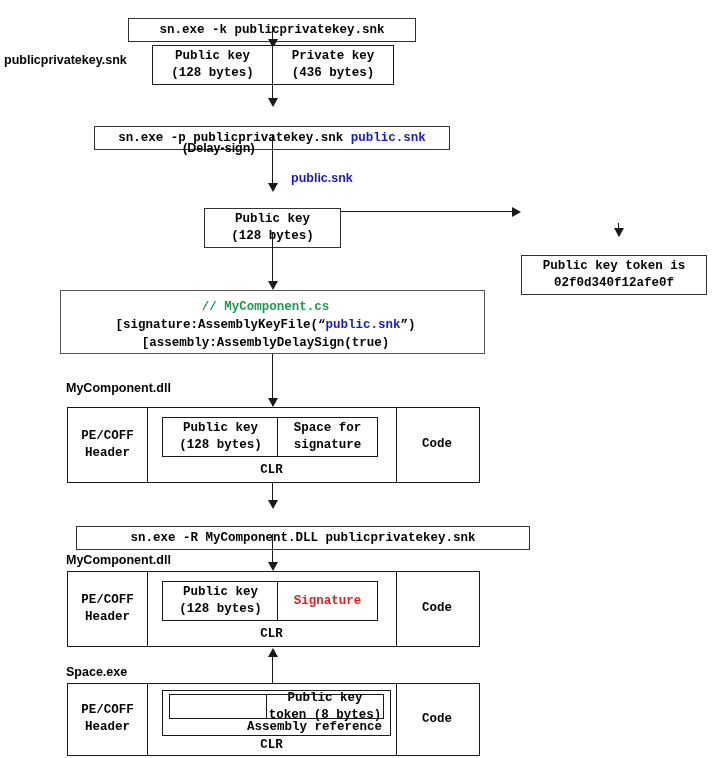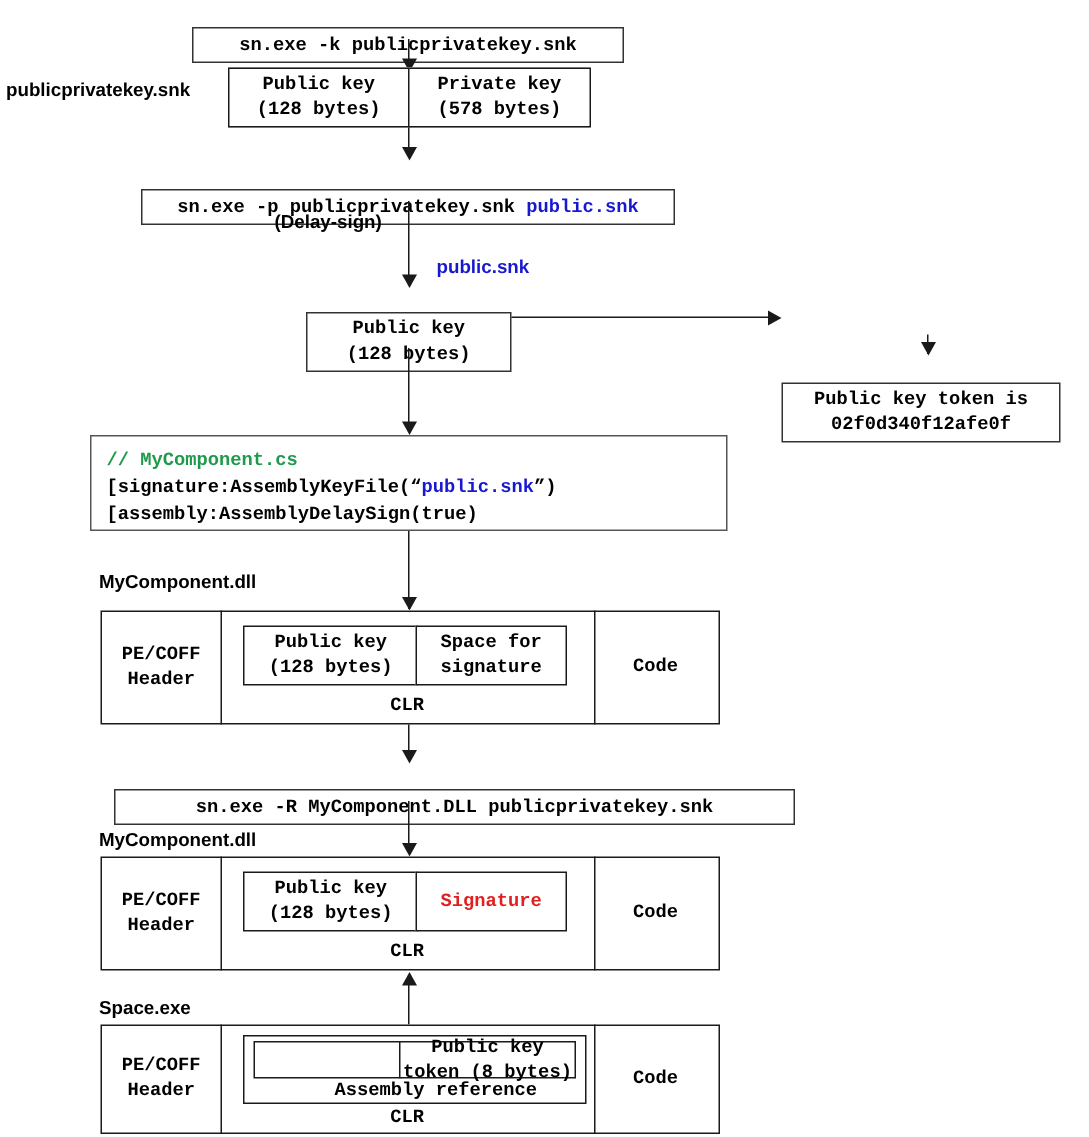--- a/index.html
+++ b/index.html
@@ -88,20 +88,21 @@
   .blue { color: #1818d0; }
   .green { color: #1f9a4d; }
   .red { color: #e02020; }
   .codeblock {
     position: absolute;
     box-sizing: border-box;
     border: 1.5px solid #555555;
     background: #ffffff;
     padding: 7px 24px 8px 10px;
     line-height: 1.45;
+    text-align: center;
   }
   .seg {
     position: absolute;
     box-sizing: border-box;
     border: 1.5px solid #1a1a1a;
     background: #ffffff;
   }
   .segtext {
     position: absolute;
     display: flex;
@@ -128,21 +129,21 @@
 
   <div class="box" style="left:152px; top:45px; width:241px; height:40px; display:block;">
     <div class="seg" style="left:-1.5px; top:-1.5px; width:122px; height:40px; border:1.5px solid #1a1a1a;"></div>
     <div class="segtext" style="left:-1.5px; top:-1.5px; width:122px; height:40px;">
       <span class="mono">Public key</span>
       <span class="mono">(128 bytes)</span>
     </div>
     <div class="seg" style="left:119px; top:-1.5px; width:122px; height:40px; border:1.5px solid #1a1a1a;"></div>
     <div class="segtext" style="left:119px; top:-1.5px; width:122px; height:40px;">
       <span class="mono">Private key</span>
-      <span class="mono">(578 bytes)</span>
+      <span class="mono">(436 bytes)</span>
     </div>
   </div>
 
   <div class="vline" style="left:272px; top:85px; height:19px;"></div>
   <div class="arrowdown" style="left:268px; top:98px;"></div>
 
   <div class="box box-dark" style="left:94px; top:110px; width:356px; height:24px;">
     <span class="mono"><span>sn.exe -p publicprivatekey.snk </span><span class="blue">public.snk</span></span>
   </div>
 
@@ -269,21 +270,21 @@
 
     <div class="vline" style="left:328px; top:-1.5px; height:73px;"></div>
 
     <div class="seg" style="left:94px; top:6px; width:229px; height:46px;"></div>
     <div class="seg" style="left:101px; top:10px; width:99px; height:25px;"></div>
     <div class="seg" style="left:198px; top:10px; width:118px; height:25px;"></div>
     <div class="segtext" style="left:198px; top:8px; width:118px; height:29px;">
       <span class="mono">Public key</span>
       <span class="mono">token (8 bytes)</span>
     </div>
-    <div class="segtext" style="left:94px; top:36px; width:257px; height:15px;">
+    <div class="segtext" style="left:94px; top:36px; width:257px; height:15px;padding-left:24px;">
       <span class="mono">Assembly reference</span>
     </div>
 
     <div class="segtext" style="left:79px; top:52px; width:249px; height:18px;">
       <span class="mono">CLR</span>
     </div>
     <div class="segtext" style="left:328px; top:0px; width:82px; height:70px;">
       <span class="mono">Code</span>
     </div>
   </div>

